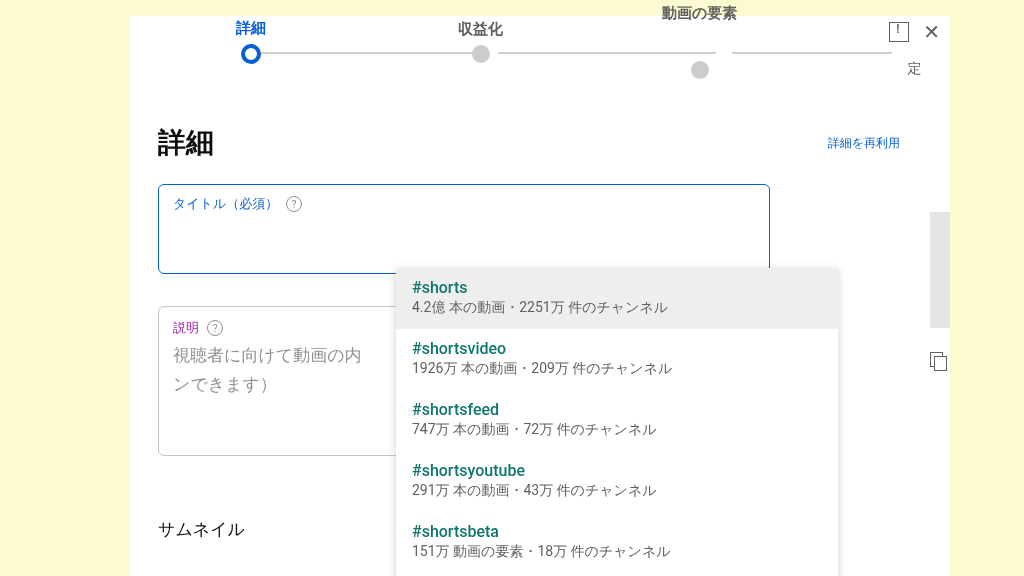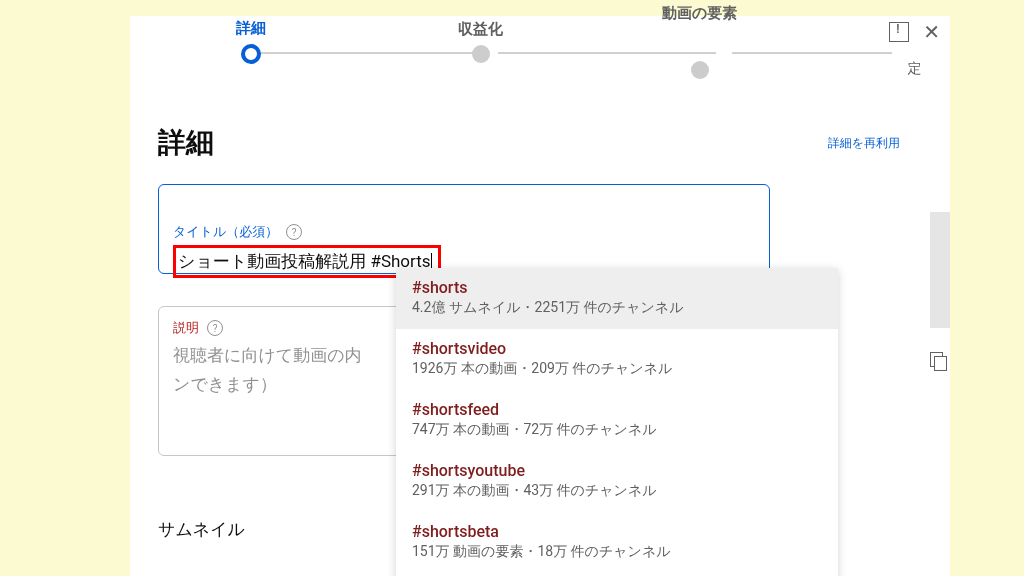--- a/index.html
+++ b/index.html
@@ -96,21 +96,20 @@
       border-radius: 6px;
       padding: 10px 14px 20px;
       width: 612px;
       height: 90px;
       position: relative;
     }
     .title-label-row {
       display: flex;
       align-items: center;
       gap: 8px;
-      margin-top: 28px;
     }
     .title-label {
       color: #065fd4;
       font-size: 13px;
     }
     .help-icon {
       width: 16px;
       height: 16px;
       border: 1.5px solid #909090;
       border-radius: 50%;
@@ -151,21 +150,21 @@
       margin-top: 32px;
     }
     .desc-label-row {
       display: flex;
       align-items: center;
       gap: 8px;
       margin-bottom: 4px;
     }
     .desc-label {
       font-size: 13px;
-      color: #b91c1c;
+      color: #a21caf;
     }
     .desc-placeholder {
       font-size: 17px;
       color: #909090;
       line-height: 1.7;
     }
     
     .autocomplete {
       position: absolute;
       left: 266px;
@@ -176,21 +175,21 @@
       border-radius: 2px;
       z-index: 10;
     }
     .ac-item {
       padding: 10px 16px 12px;
       cursor: pointer;
     }
     .ac-item.hover { background: #eeeeee; }
     .ac-tag {
       font-size: 16px;
-      color: #7f1d1d;
+      color: #0f766e;
       font-weight: 500;
       margin-bottom: 2px;
     }
     .ac-stats {
       font-size: 14px;
       color: #606060;
     }
     
     .thumbnail-heading {
       font-size: 17px;
@@ -297,39 +296,36 @@
     <div class="header-row">
       <div class="page-title">詳細</div>
       <div class="reuse-link">詳細を再利用</div>
     </div>
 
     <div class="title-box">
       <div class="title-label-row">
         <span class="title-label">タイトル（必須）</span>
         <span class="help-icon">?</span>
       </div>
-      <div class="title-input-wrap">
-        <span class="title-input">ショート動画投稿解説用 #Shorts</span><span class="cursor"></span>
-      </div>
     </div>
 
     <div class="desc-box">
       <div class="desc-label-row">
         <span class="desc-label">説明</span>
         <span class="help-icon">?</span>
       </div>
       <div class="desc-placeholder">視聴者に向けて動画の内<br>ンできます）</div>
     </div>
 
     <div class="thumbnail-heading">サムネイル</div>
 
     <div class="autocomplete">
       <div class="ac-item hover">
         <div class="ac-tag">#shorts</div>
-        <div class="ac-stats">4.2億 サムネイル・2251万 件のチャンネル</div>
+        <div class="ac-stats">4.2億 本の動画・2251万 件のチャンネル</div>
       </div>
       <div class="ac-item">
         <div class="ac-tag">#shortsvideo</div>
         <div class="ac-stats">1926万 本の動画・209万 件のチャンネル</div>
       </div>
       <div class="ac-item">
         <div class="ac-tag">#shortsfeed</div>
         <div class="ac-stats">747万 本の動画・72万 件のチャンネル</div>
       </div>
       <div class="ac-item">

